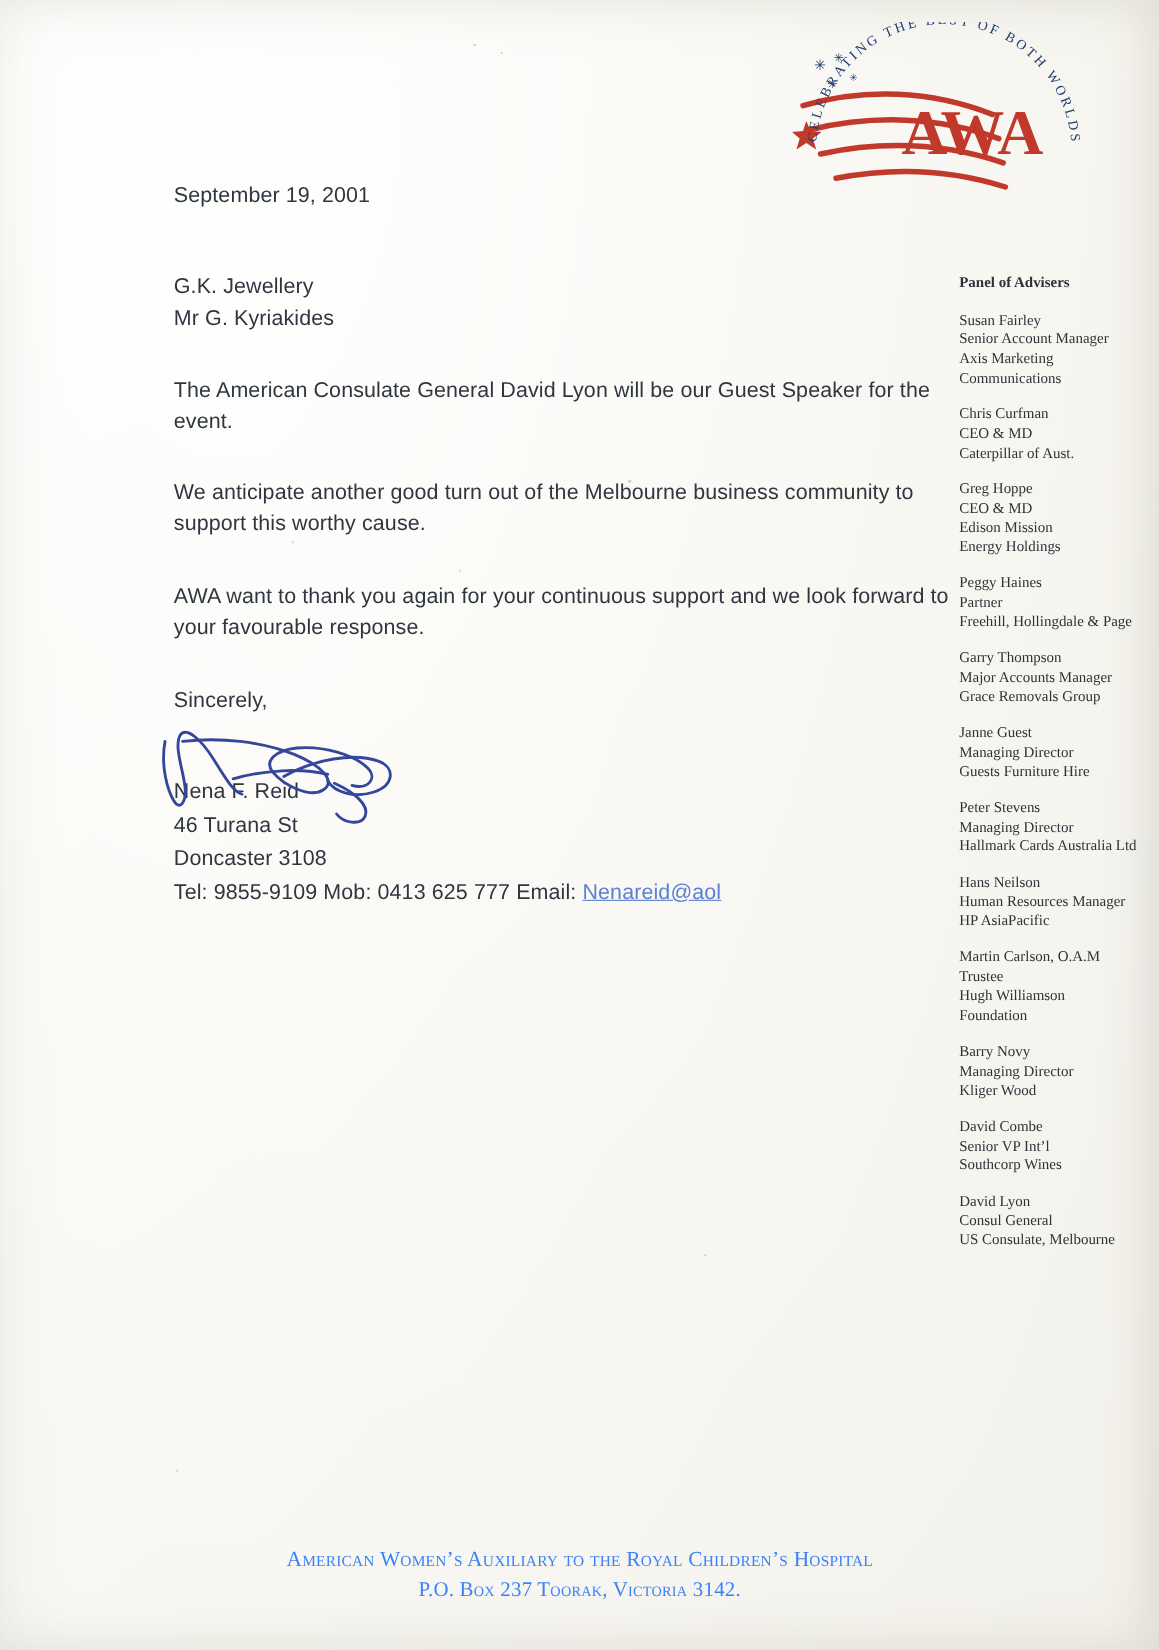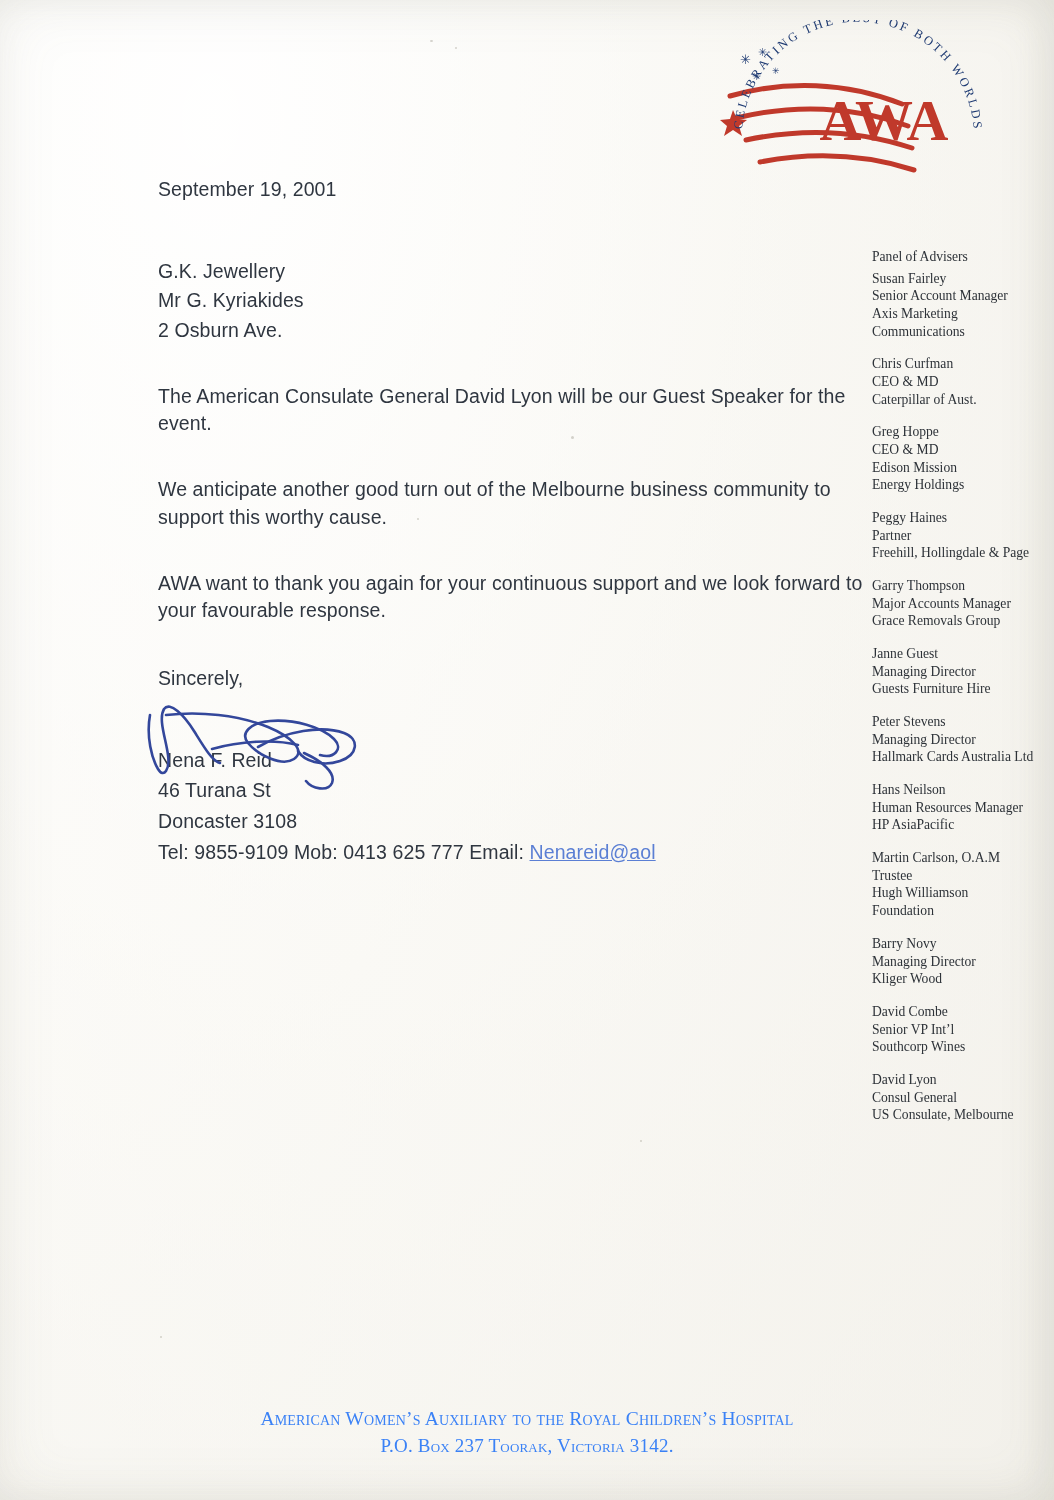--- a/index.html
+++ b/index.html
@@ -45,21 +45,21 @@
     left: 716px;
     top: 20px;
     width: 280px;
     height: 200px;
   }
 
   
   .letter {
     position: absolute;
     left: 158px;
-    top: 176px;
+    top: 165px;
     width: 715px;
     color: #2f3640;
     font-size: 19.5px;
     line-height: 1.42;
     letter-spacing: 0.1px;
   }
   .date {
     margin: 0 0 54px 0;
   }
   .addr {
@@ -101,21 +101,22 @@
     position: absolute;
     left: 872px;
     top: 248px;
     width: 180px;
     font-family: "Liberation Serif", serif;
     font-size: 13.6px;
     line-height: 1.30;
     color: #2d3238;
   }
   .advisers .panel-title {
-    margin-bottom: 4px;
+    margin-bottom: 16px;
+    font-weight: bold;
   }
   .adviser {
     margin-bottom: 15px;
   }
   .adviser div { white-space: nowrap; }
 
   
   .footer {
     position: absolute;
     left: 0;
@@ -185,21 +186,20 @@
       </text>
     </svg>
   </div>
 
   <div class="letter">
     <p class="date">September 19, 2001</p>
 
     <div class="addr">
       <div>G.K. Jewellery</div>
       <div>Mr G. Kyriakides</div>
-      <div>2 Osburn Ave.</div>
     </div>
 
 
     <p class="para">The American Consulate General David Lyon will be our Guest Speaker for the event.</p>
     <p class="para">We anticipate another good turn out of the Melbourne business community to support this worthy cause.</p>
     <p class="para">AWA want to thank you again for your continuous support and we look forward to your favourable response.</p>
 
     <p class="sign-off">Sincerely,</p>
 
     <div class="signature-block">

